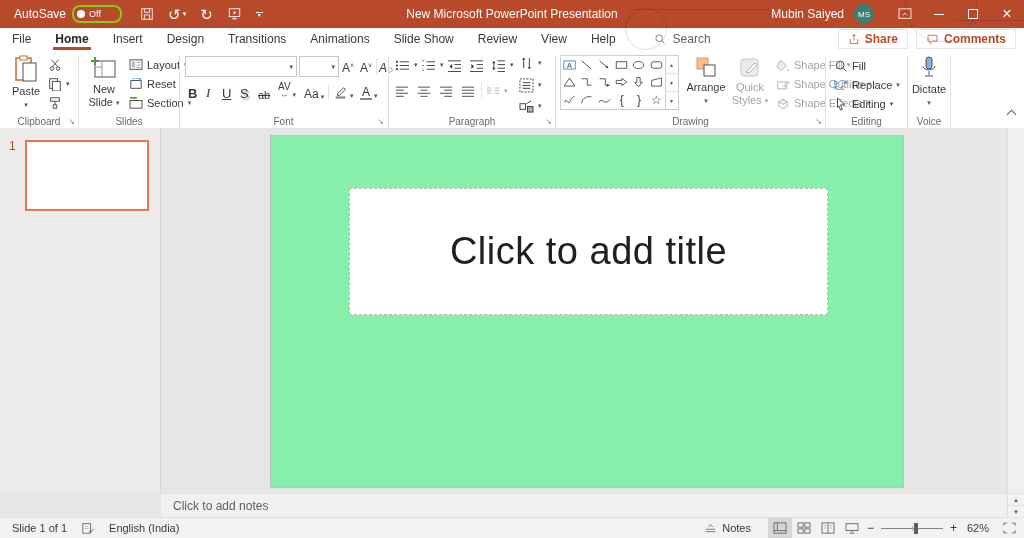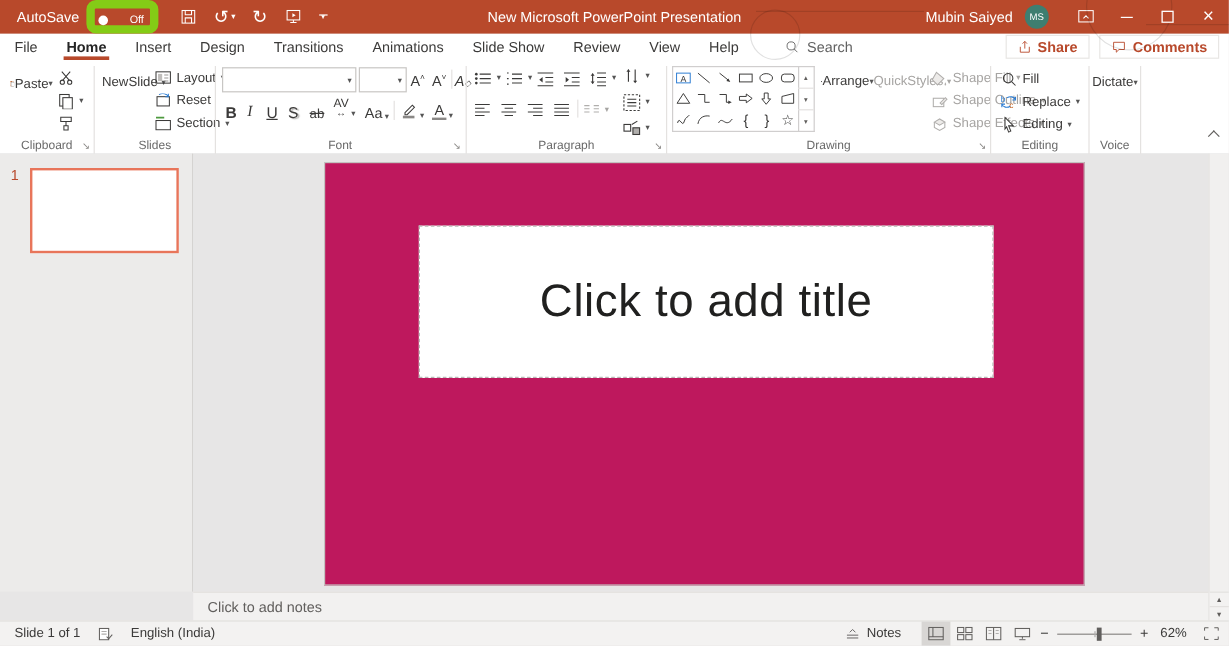--- a/index.html
+++ b/index.html
@@ -8,21 +8,21 @@
        -webkit-font-smoothing:antialiased}
   .abs{position:absolute}
   svg{display:block}
 
   
   .titlebar{position:absolute;top:0;left:0;right:0;height:28px;background:#B8492B;
             color:#fff;display:flex;align-items:center;font-size:12px;z-index:5}
   .tb-art{position:absolute;border:1px solid rgba(0,0,0,.12);border-radius:50%;pointer-events:none}
   .tb-line{position:absolute;height:1px;background:rgba(0,0,0,.12);pointer-events:none}
   .autosave{display:flex;align-items:center;gap:6px;margin-left:14px}
-  .pill{width:40px;height:14px;border:7px solid #84cc16;border-radius:8px;display:flex;align-items:flex-end;padding:0 3px;gap:18px}
+  .pill{width:40px;height:14px;border:2px solid #84cc16;border-radius:8px;display:flex;align-items:center;padding:0 3px;gap:4px}
   .pill .dot{width:8px;height:8px;background:#fff;border-radius:50%}
   .pill .off{font-size:9px;color:#fff}
   .qat{display:flex;align-items:center;gap:14px;margin-left:18px}
   .qat .btn{display:flex;align-items:center;color:#fff;cursor:default}
   .uglyph{font-size:15px;line-height:1}
   .caret-s{font-size:7px;margin-left:2px}
   .tb-title{position:absolute;left:0;right:0;text-align:center;font-size:12px;color:#fff;pointer-events:none}
   .tb-right{margin-left:auto;display:flex;align-items:center;height:100%}
   .username{font-size:12px;margin-right:10px}
   .avatar{width:20px;height:20px;border-radius:50%;background:#3E7E70;color:#fff;font-size:8px;
@@ -44,21 +44,21 @@
   .topactions{margin-left:auto;display:flex;align-items:center;gap:8px;margin-right:8px}
   .chipbtn{display:flex;align-items:center;gap:5px;border:1px solid #E8E6E4;background:#fff;
            color:#B8492B;font-size:12px;font-weight:bold;height:18px;padding:0 9px}
 
   
   .ribbon{position:absolute;top:50px;left:0;right:0;height:78px;background:#fff;border-bottom:1px solid #D8D6D4}
   .group{position:absolute;top:0;bottom:0}
   .glabel{position:absolute;bottom:1px;left:0;right:0;text-align:center;font-size:10px;color:#696969}
   .gdiv{position:absolute;top:5px;height:104px;width:1px;background:#E4E2E0}
   .launch{position:absolute;bottom:2px;font-size:8px;color:#8A8886}
-  .bigbtn{position:absolute;display:flex;flex-direction:row;align-items:center;
+  .bigbtn{position:absolute;display:flex;flex-direction:column;align-items:center;
           font-size:11px;color:#3B3A39;line-height:13px;text-align:left}
   .sbtn{position:absolute;display:flex;align-items:center;gap:4px;height:18px;font-size:11px;color:#3B3A39;white-space:nowrap}
   .dd{font-size:7px;color:#555}
   .dis{color:#A6A4A2 !important}
   .combo{position:absolute;height:19px;border:1px solid #C8C6C4;background:#fff;display:flex;align-items:center}
   .combo .dd{margin-left:auto;margin-right:3px}
   .fbtn{position:absolute;height:18px;display:flex;align-items:flex-end;font-size:13px;color:#3B3A39}
   .vdiv{position:absolute;width:1px;background:#E4E2E0}
   .gallery{position:absolute;left:4px;top:5px;width:104px;height:53px;border:1px solid #D0CECE;background:#fff;
            display:grid;grid-template-columns:repeat(6,1fr);align-items:center;justify-items:center}
@@ -66,21 +66,21 @@
              display:flex;flex-direction:column}
   .galscroll div{flex:1;display:flex;align-items:center;justify-content:center;font-size:6px;color:#605E5C;border-bottom:1px solid #E4E2E0}
   .galscroll div:last-child{border-bottom:none}
   .shape-glyph{font-size:12px;color:#3B3A39;line-height:1}
 
   
   .thumbpanel{position:absolute;top:128px;left:0;width:160px;bottom:45px;background:#ECEBEA;border-right:1px solid #D5D3D1}
   .thumbnum{position:absolute;left:9px;top:11px;color:#B8492B;font-size:12px}
   .thumb{position:absolute;left:25px;top:12px;width:120px;height:67px;background:#fff;border:2px solid #E8755A}
   .workspace{position:absolute;top:128px;left:161px;right:16px;bottom:45px;background:#E7E6E6}
-  .slide{position:absolute;left:109px;top:7px;width:632px;height:351px;background:#be185d;border:1px solid #C3C1BF}
+  .slide{position:absolute;left:109px;top:7px;width:632px;height:351px;background:#86efac;border:1px solid #C3C1BF}
   .ph{position:absolute;border:1px dashed #B8B6B4;background:#fff}
   .ph-title{left:78px;top:52px;width:477px;height:125px;display:flex;align-items:center;justify-content:center}
   .ph-title span{font-size:38px;color:#20201F;letter-spacing:0.5px}
   .ph-sub{left:78px;top:183px;width:477px;height:86px;text-align:center}
   .ph-sub span{font-size:15px;color:#20201F;display:inline-block;margin-top:5px}
   .notesbar{position:absolute;left:161px;right:16px;bottom:20px;height:25px;background:#F2F1F0;
             border-top:1px solid #E1DFDD;display:flex;align-items:center;padding-left:12px;
             font-size:12px;color:#605E5C;box-sizing:border-box}
   .scrollcol{position:absolute;top:128px;right:0;width:16px;bottom:20px;background:#F1F0EF;border-left:1px solid #E3E1DF}
   .scrollbtn{position:absolute;left:0;right:0;height:12px;display:flex;align-items:center;justify-content:center;

